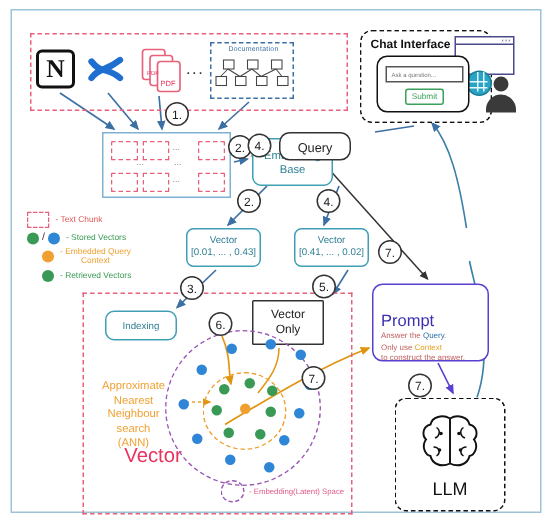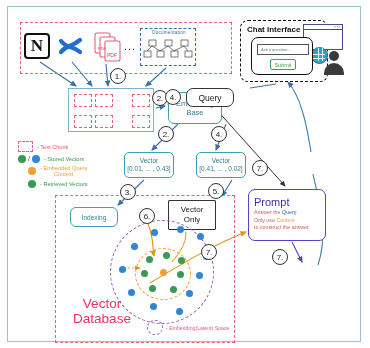--- a/index.html
+++ b/index.html
@@ -68,21 +68,21 @@
   #latent-circle{left:110px;top:220px;width:104px;height:104px;border:1.1px dashed #9b59b6;border-radius:50%;box-sizing:border-box;}
   #ann-circle{left:135px;top:248px;width:56px;height:52px;border:1.1px dashed #f0a030;border-radius:50%;box-sizing:border-box;}
   .vdot{position:absolute;width:7px;height:7px;border-radius:50%;}
   .vdot.blue{background:#2f86d6;}
   .vdot.green{background:#3a9a55;}
   .vdot.orange{background:#f0a030;}
   #latent-key-circle{left:147px;top:320px;width:16px;height:15px;border:1px dashed #9b59b6;border-radius:50%;box-sizing:border-box;}
   #latent-key-txt{left:166px;top:325px;font-size:5.2px;color:#e05a8a;white-space:nowrap;}
 
   
-  #prompt-box{left:248px;top:189px;width:78px;height:52px;border:1.4px solid #5a3fd0;border-radius:7px;box-sizing:border-box;background:#fff;padding:6px 5px;}
+  #prompt-box{left:248px;top:189px;width:78px;height:52px;border:1.4px solid #5a3fd0;border-radius:7px;box-sizing:border-box;background:#fff;padding:18px 5px;}
   #prompt-title{font-size:11px;color:#3b2fb0;line-height:13px;}
   .pline{font-size:5.3px;line-height:7.6px;color:#c06060;}
   .pline .q{color:#2a6fa8;}
   .pline .c{color:#e8a020;}
 
   
   #llm-box{left:263px;top:265px;width:74px;height:76px;border:1.5px dashed #111;border-radius:8px;box-sizing:border-box;background:#fff;display:flex;flex-direction:column;align-items:center;justify-content:flex-start;padding-top:8px;}
   #llm-label{font-size:12px;color:#111;margin-top:3px;}
 
   
@@ -264,21 +264,27 @@
     </div>
     <div class="lg-row">
       <span class="dot" style="background:#3a9a55;margin-left:10px;"></span>
       <span class="lg-txt green">- Retrieved Vectors</span>
     </div>
   </div>
 
   <div class="abs" id="vdb-box"></div>
   <div class="abs" id="vdb-label">
     <div>Vector</div>
-    <div>Database</div>
+  </div>
+  <div class="abs" id="ann-label">
+    <div>Approximate</div>
+    <div>Nearest</div>
+    <div>Neighbour</div>
+    <div>search</div>
+    <div>(ANN)</div>
   </div>
 
   <div class="abs" id="latent-circle"></div>
   <div class="abs" id="ann-circle"></div>
 
   <div class="abs vdot blue" style="left:151px;top:229px;"></div>
   <div class="abs vdot blue" style="left:177px;top:226px;"></div>
   <div class="abs vdot blue" style="left:197px;top:233px;"></div>
   <div class="abs vdot blue" style="left:131px;top:243px;"></div>
   <div class="abs vdot blue" style="left:203px;top:253px;"></div>
@@ -305,20 +311,38 @@
     <div id="prompt-title">Prompt</div>
     <div class="pline">
       <span>Answer the </span><span class="q">Query</span><span>.</span>
     </div>
     <div class="pline">
       <span>Only use </span><span class="c">Context</span>
     </div>
     <div class="pline">to construct the answer.</div>
   </div>
 
+  <div class="abs" id="llm-box">
+    <svg width="44" height="42" viewBox="0 0 44 42">
+      <g fill="none" stroke="#111" stroke-width="1.3">
+        <path d="M22,5 C17,2 10,4 9,9 C4,10 3,16 6,19 C3,23 5,29 9,30 C10,35 16,38 22,35"></path>
+        <path d="M22,5 C27,2 34,4 35,9 C40,10 41,16 38,19 C41,23 39,29 35,30 C34,35 28,38 22,35"></path>
+        <path d="M22,5 L22,35"></path>
+        <path d="M13,11 C16,13 15,17 12,18" stroke-width="1"></path>
+        <path d="M31,11 C28,13 29,17 32,18" stroke-width="1"></path>
+        <path d="M11,24 C15,24 16,28 13,30" stroke-width="1"></path>
+        <path d="M33,24 C29,24 28,28 31,30" stroke-width="1"></path>
+      </g>
+      <circle cx="16" cy="15" r="1.2" fill="#111"></circle>
+      <circle cx="28" cy="15" r="1.2" fill="#111"></circle>
+      <circle cx="15" cy="26" r="1.2" fill="#111"></circle>
+      <circle cx="29" cy="26" r="1.2" fill="#111"></circle>
+    </svg>
+    <div id="llm-label">LLM</div>
+  </div>
 
   <div class="step" style="left:110px;top:68px;">1.</div>
   <div class="step" style="left:152px;top:90px;">2.</div>
   <div class="step" style="left:158px;top:126px;">2.</div>
   <div class="step" style="left:120px;top:184px;">3.</div>
   <div class="step" style="left:165px;top:89px;">4.</div>
   <div class="step" style="left:211px;top:126px;">4.</div>
   <div class="step" style="left:208px;top:183px;">5.</div>
   <div class="step" style="left:139px;top:208px;">6.</div>
   <div class="step" style="left:201px;top:244px;">7.</div>

